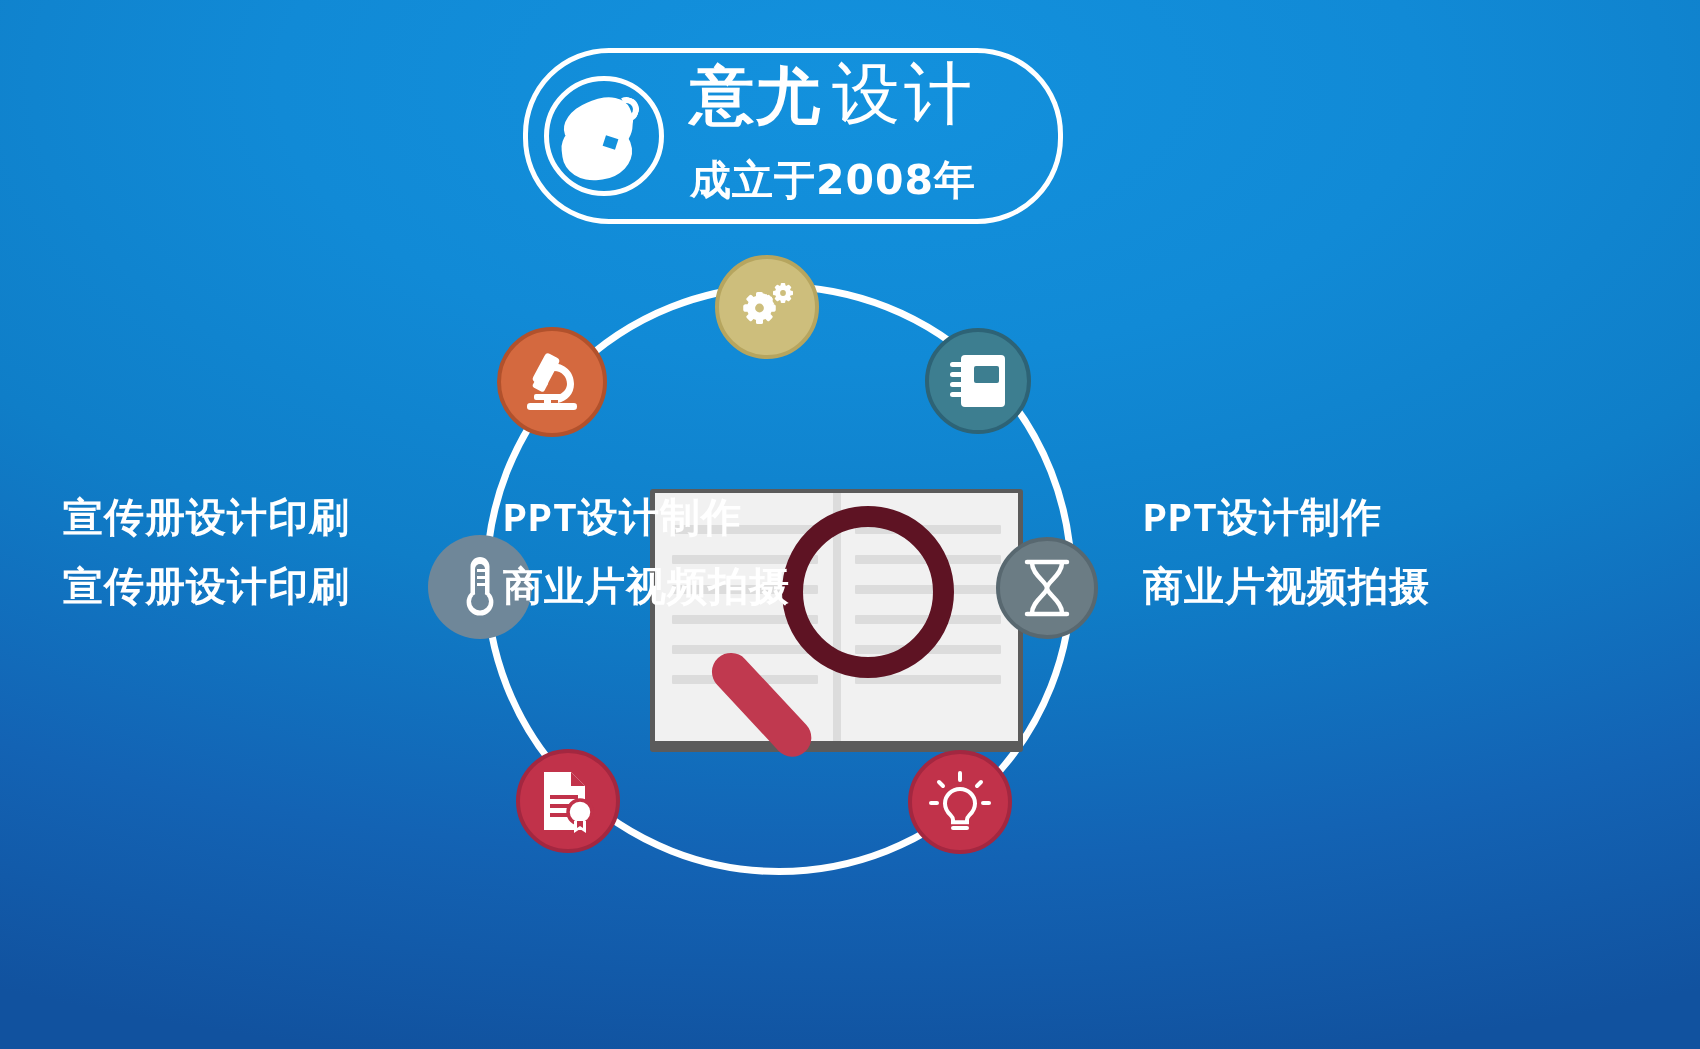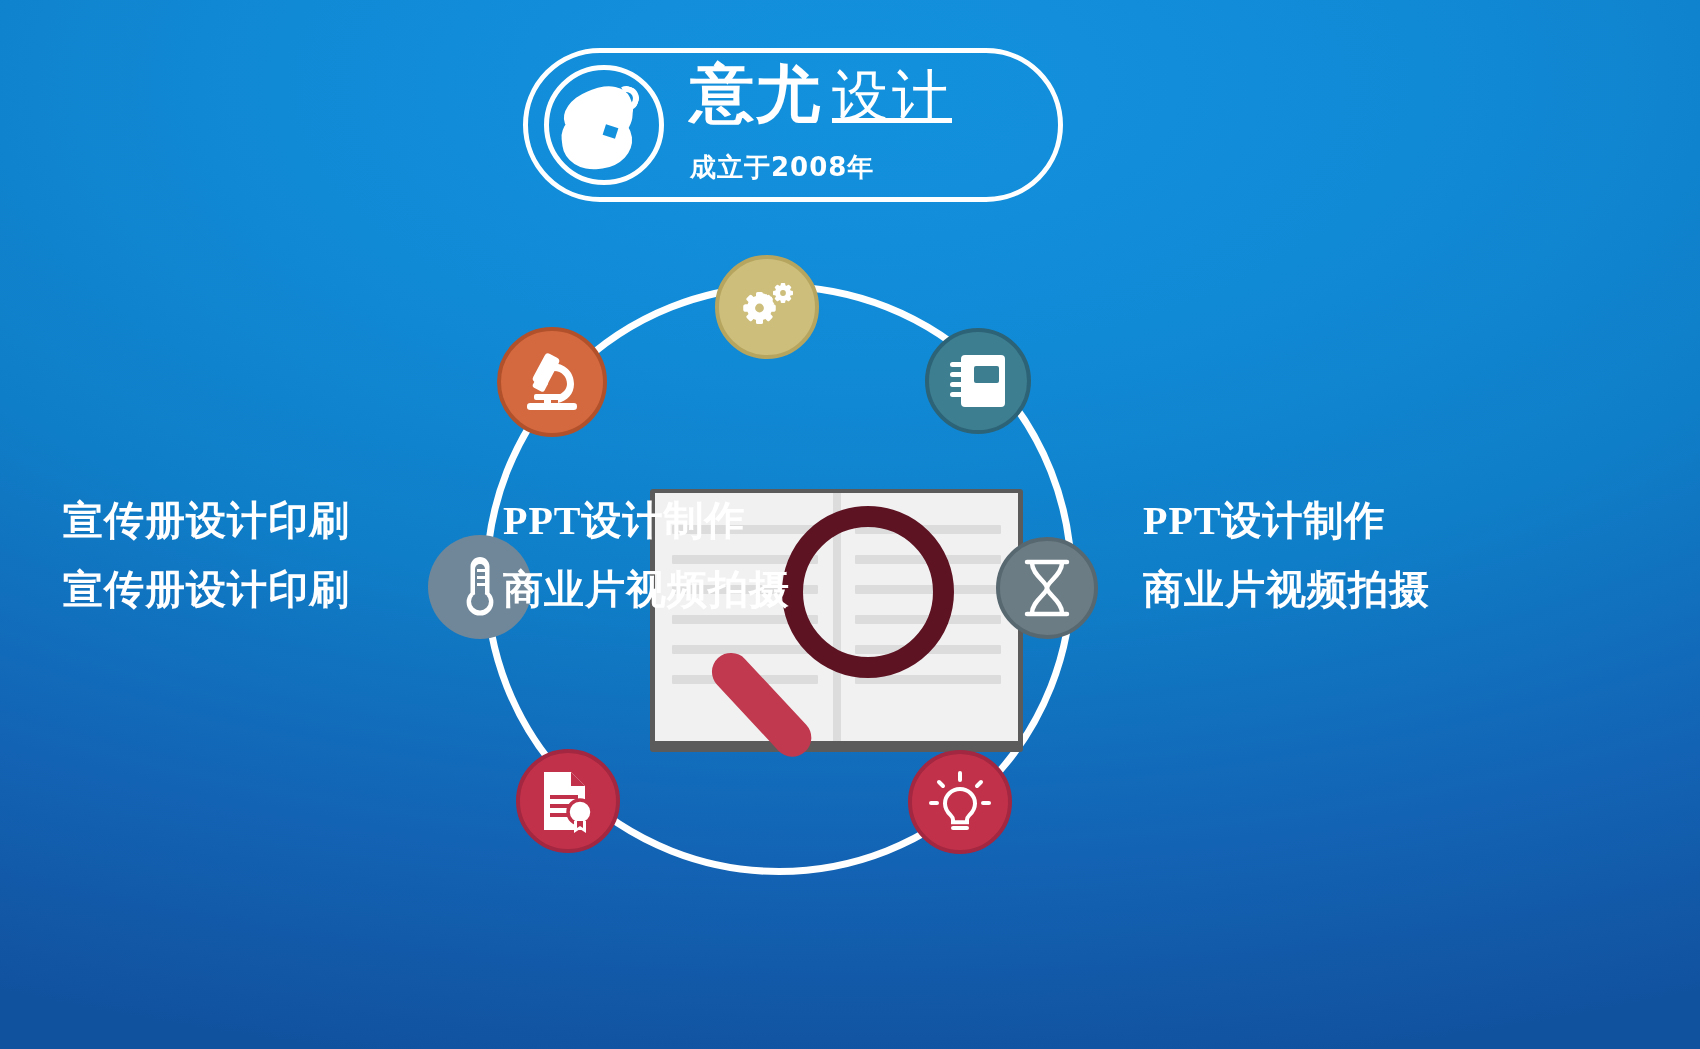--- a/index.html
+++ b/index.html
@@ -14,21 +14,21 @@
   #slide {
     position:absolute; inset:0;
     background:
       radial-gradient(120% 95% at 50% 8%, #1391dd 0%, #118ad6 28%, #0f7ec8 52%, #1363b4 78%, #11529f 100%);
     overflow:hidden;
   }
 
   
   #logo {
     position:absolute; left:523px; top:48px;
-    width:540px; height:154px;
+    width:540px; height:176px;
     border:5px solid #ffffff;
     border-radius:86px;
     display:flex; align-items:center;
   }
   #logo-mark {
     width:120px; height:120px; margin-left:16px;
     border:5px solid #fff; border-radius:50%;
     position:relative; flex:0 0 auto;
   }
   .mark-shape { position:absolute; background:#fff; }
@@ -58,24 +58,24 @@
     background:#1391dd; transform:rotate(18deg);
   }
   #logo-text { margin-left:26px; padding-bottom:4px; }
   #logo-line1 { display:flex; align-items:baseline; color:#fff; line-height:1; }
   .lg-bold {
     font-family:"DejaVu Sans","Liberation Sans",sans-serif;
     font-weight:700; font-size:64px; letter-spacing:2px;
   }
   .lg-thin {
     font-family:"DejaVu Sans","Liberation Sans",sans-serif;
-    font-weight:300; font-size:56px; letter-spacing:4px; margin-left:10px;text-decoration:underline;
+    font-weight:300; font-size:68px; letter-spacing:4px; margin-left:10px;
   }
   #logo-line2 {
-    color:#fff; font-weight:700; font-size:26px; margin-top:25px; letter-spacing:1px;
+    color:#fff; font-weight:700; font-size:41px; margin-top:25px; letter-spacing:1px;
     font-family:"DejaVu Sans","Liberation Sans",sans-serif;
   }
 
   
   #ring {
     position:absolute; left:483px; top:283px;
     width:592px; height:592px;
     border:7px solid #ffffff; border-radius:50%;
   }
 
@@ -116,21 +116,21 @@
   }
   #mg-handle {
     position:absolute; left:18px; top:133px; width:128px; height:38px;
     background:#c0394f; border-radius:19px;
     transform:rotate(47deg); transform-origin:left center;
   }
 
   
   .txt-block { position:absolute; color:#ffffff; }
   .txt-line {
-    font-family:Liberation Serif, serif;
+    font-family:Liberation Mono, monospace;
     font-weight:700; font-size:40px; letter-spacing:1px;
     line-height:1.72; white-space:nowrap;
   }
   #txt-left   { left:63px;   top:487px; }
   #txt-center { left:503px;  top:487px; }
   #txt-right  { left:1143px; top:487px; }
 </style>
 </head>
 <body>
 

